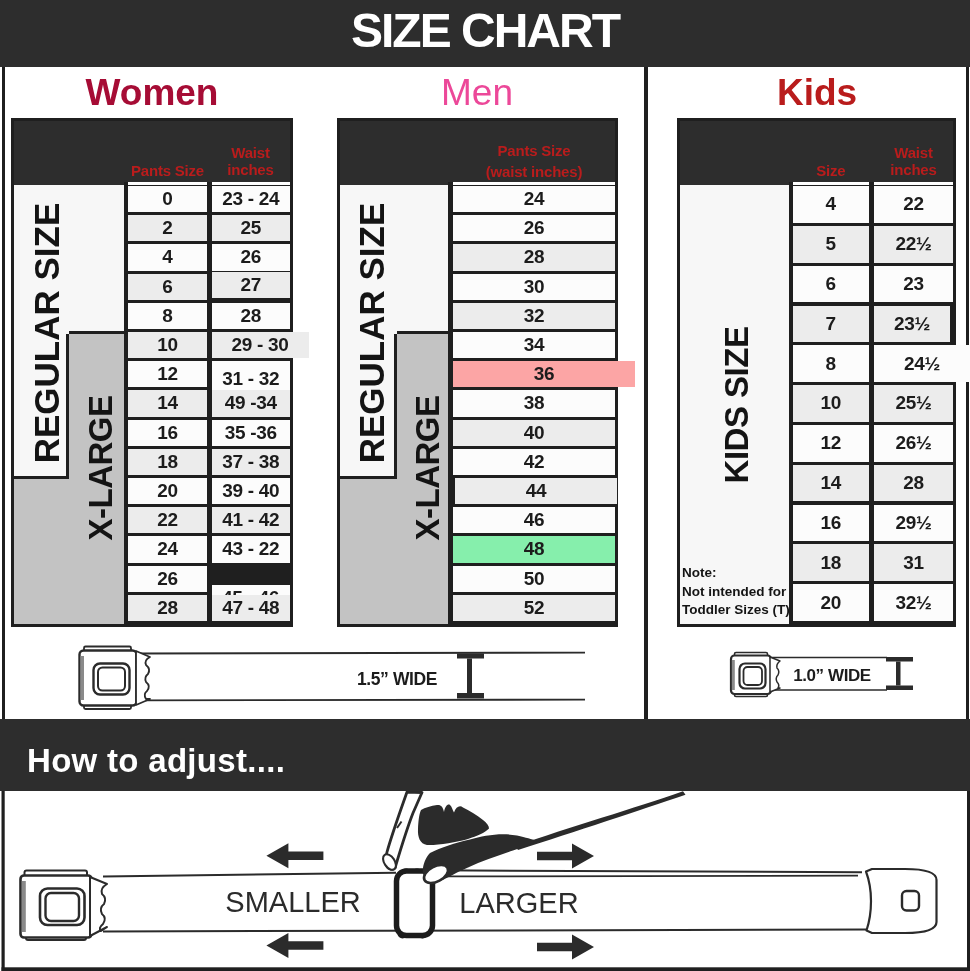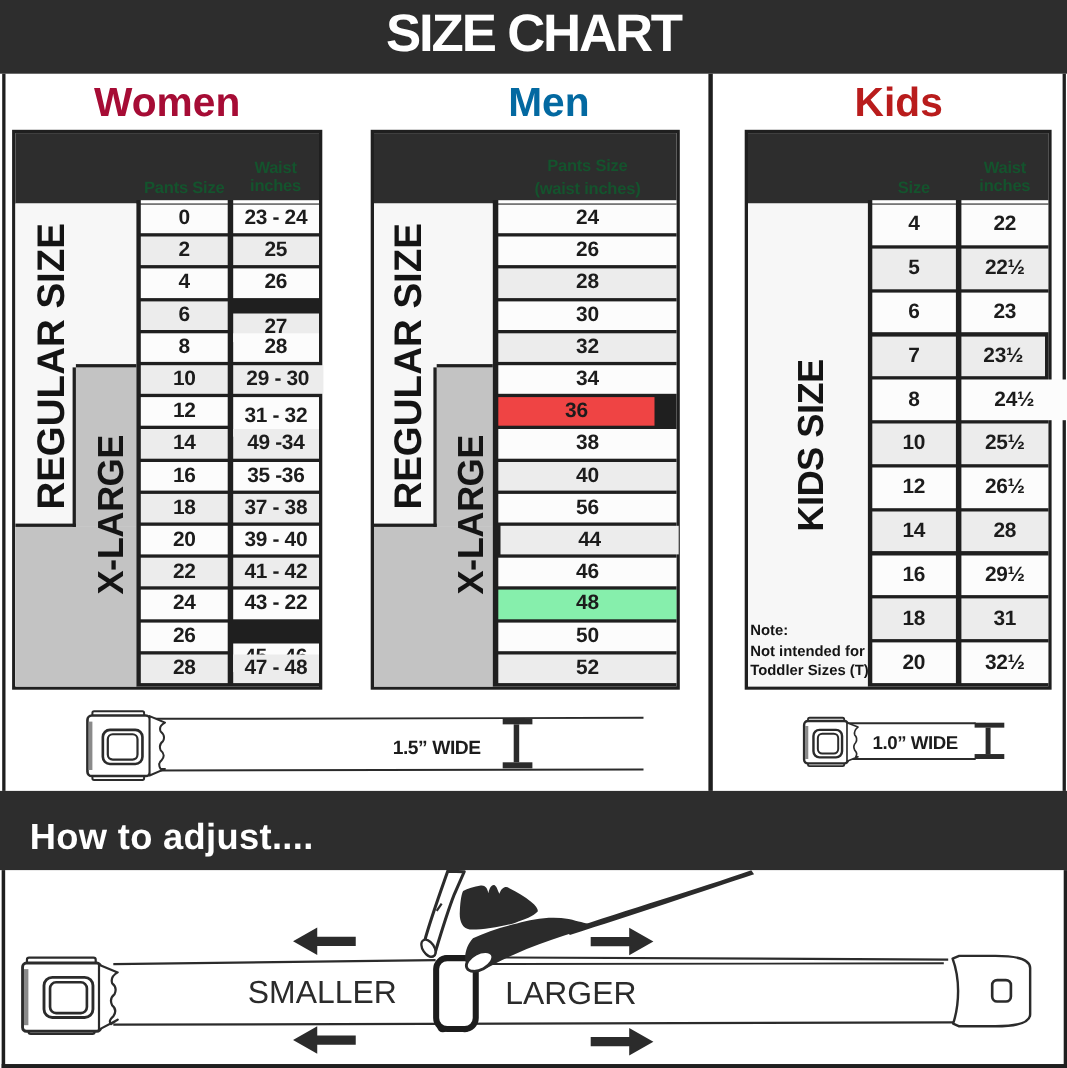--- a/index.html
+++ b/index.html
@@ -2,38 +2,38 @@
 <html><head><meta charset="utf-8"><style>
 
 html,body{margin:0;padding:0}
 body{width:970px;height:971px;position:relative;overflow:hidden;
   font-family:"Liberation Sans",sans-serif;background:#fff}
 .abs{position:absolute}
 .cell{position:absolute;display:flex;align-items:center;justify-content:center;
   font-weight:bold;font-size:19px;color:#1c1c1c;letter-spacing:-0.3px}
 .vtxt{position:absolute;display:flex;align-items:center;justify-content:center;
   font-weight:bold;color:#141414;white-space:nowrap}
-.hdr{position:absolute;color:#14532d;font-weight:bold;font-size:15px;text-align:center;
+.hdr{position:absolute;color:#b91c1c;font-weight:bold;font-size:15px;text-align:center;
   letter-spacing:-0.2px}
 
 </style></head><body>
 
 <div class="abs" style="left:0px;top:0px;width:970px;height:67px;background:#2d2d2d;"></div>
 
 <div class="abs" style="left:0;top:0px;width:970px;height:60px;display:flex;align-items:center;justify-content:center;color:#fff;font-weight:bold;font-size:48px;letter-spacing:-2px">SIZE CHART</div>
 
 <div class="abs" style="left:2px;top:67px;width:3px;height:652px;background:#1f1f1f;"></div>
 
 <div class="abs" style="left:965.5px;top:67px;width:3.5px;height:652px;background:#1f1f1f;"></div>
 
 <div class="abs" style="left:644px;top:67px;width:4px;height:652px;background:#1f1f1f;"></div>
 
 <div class="abs" style="left:52px;top:72px;width:200px;height:42px;display:flex;align-items:center;justify-content:center;color:#a60c35;font-weight:bold;font-size:37px">Women</div>
 
-<div class="abs" style="left:399px;top:72px;width:200px;height:42px;display:flex;align-items:center;justify-content:center;color:#0369a1;font-weight:bold;font-size:37px">Men</div>
+<div class="abs" style="left:377px;top:72px;width:200px;height:42px;display:flex;align-items:center;justify-content:center;color:#ec4899;font-weight:normal;font-size:37px">Men</div>
 
 <div class="abs" style="left:717px;top:72px;width:200px;height:42px;display:flex;align-items:center;justify-content:center;color:#b91c1c;font-weight:bold;font-size:37px">Kids</div>
 
 <div class="abs" style="left:11px;top:118px;width:282px;height:509px;background:transparent;border:3px solid #1f1f1f;box-sizing:border-box;"></div>
 
 <div class="abs" style="left:14px;top:121px;width:276px;height:64px;background:#2d2d2d;"></div>
 
 <div class="hdr" style="left:128px;top:162px;width:79px;">Pants Size</div>
 
 <div class="hdr" style="left:211px;top:144px;width:79px;line-height:17px">Waist<br>inches</div>
@@ -58,27 +58,27 @@
 <div class="cell" style="left:128px;top:186.0px;width:79px;height:26.2px;background:#fcfcfc">0</div>
 <div class="cell" style="left:211.5px;top:186.0px;width:78.5px;height:26.2px;background:#fcfcfc">23 - 24</div>
 
 <div class="cell" style="left:128px;top:215.2px;width:79px;height:26.2px;background:#ececec">2</div>
 <div class="cell" style="left:211.5px;top:215.2px;width:78.5px;height:26.2px;background:#ececec">25</div>
 
 <div class="cell" style="left:128px;top:244.4px;width:79px;height:26.2px;background:#fcfcfc">4</div>
 <div class="cell" style="left:211.5px;top:244.4px;width:78.5px;height:26.2px;background:#fcfcfc">26</div>
 
 <div class="cell" style="left:128px;top:273.6px;width:79px;height:26.2px;background:#ececec">6</div>
-<div class="cell" style="left:211.5px;top:285px;width:78.5px;height:26.2px;background:#ececec">27</div>
+<div class="cell" style="left:211.5px;top:272px;width:78.5px;height:26.2px;background:#ececec">27</div>
 
 <div class="cell" style="left:128px;top:302.8px;width:79px;height:26.2px;background:#fcfcfc">8</div>
 <div class="cell" style="left:211.5px;top:302.8px;width:78.5px;height:26.2px;background:#fcfcfc">28</div>
 
 <div class="cell" style="left:128px;top:332.0px;width:79px;height:26.2px;background:#ececec">10</div>
-<div class="cell" style="left:211.5px;top:332.0px;width:82px;height:26.2px;background:#ececec">29 - 30</div>
+<div class="cell" style="left:211.5px;top:332.0px;width:97px;height:26.2px;background:#ececec">29 - 30</div>
 
 <div class="cell" style="left:128px;top:361.2px;width:79px;height:26.2px;background:#fcfcfc">12</div>
 <div class="cell" style="left:211.5px;top:361.2px;width:78.5px;height:36px;background:#fcfcfc">31 - 32</div>
 
 <div class="cell" style="left:128px;top:390.4px;width:79px;height:26.2px;background:#ececec">14</div>
 <div class="cell" style="left:211.5px;top:390.4px;width:78.5px;height:26.2px;background:#ececec">49 -34</div>
 
 <div class="cell" style="left:128px;top:419.6px;width:79px;height:26.2px;background:#fcfcfc">16</div>
 <div class="cell" style="left:211.5px;top:419.6px;width:78.5px;height:26.2px;background:#fcfcfc">35 -36</div>
 
@@ -127,27 +127,27 @@
 <div class="cell" style="left:453px;top:215.2px;width:162px;height:26.2px;background:#fcfcfc">26</div>
 
 <div class="cell" style="left:453px;top:244.4px;width:162px;height:26.2px;background:#ececec">28</div>
 
 <div class="cell" style="left:453px;top:273.6px;width:162px;height:26.2px;background:#fcfcfc">30</div>
 
 <div class="cell" style="left:453px;top:302.8px;width:162px;height:26.2px;background:#ececec">32</div>
 
 <div class="cell" style="left:453px;top:332.0px;width:162px;height:26.2px;background:#fcfcfc">34</div>
 
-<div class="cell" style="left:453px;top:361.2px;width:142px;height:26.2px;background:#ef4444">36</div>
+<div class="cell" style="left:453px;top:361.2px;width:182px;height:26.2px;background:#fca5a5">36</div>
 
 <div class="cell" style="left:453px;top:390.4px;width:162px;height:26.2px;background:#fcfcfc">38</div>
 
 <div class="cell" style="left:453px;top:419.6px;width:162px;height:26.2px;background:#ececec">40</div>
 
-<div class="cell" style="left:453px;top:448.8px;width:162px;height:26.2px;background:#fcfcfc">56</div>
+<div class="cell" style="left:453px;top:448.8px;width:162px;height:26.2px;background:#fcfcfc">42</div>
 
 <div class="cell" style="left:455px;top:478.0px;width:162px;height:26.2px;background:#ececec">44</div>
 
 <div class="cell" style="left:453px;top:507.2px;width:162px;height:26.2px;background:#fcfcfc">46</div>
 
 <div class="cell" style="left:453px;top:536.4px;width:162px;height:26.2px;background:#86efac">48</div>
 
 <div class="cell" style="left:453px;top:565.6px;width:162px;height:26.2px;background:#fcfcfc">50</div>
 
 <div class="cell" style="left:453px;top:594.8px;width:162px;height:26.2px;background:#ececec">52</div>

